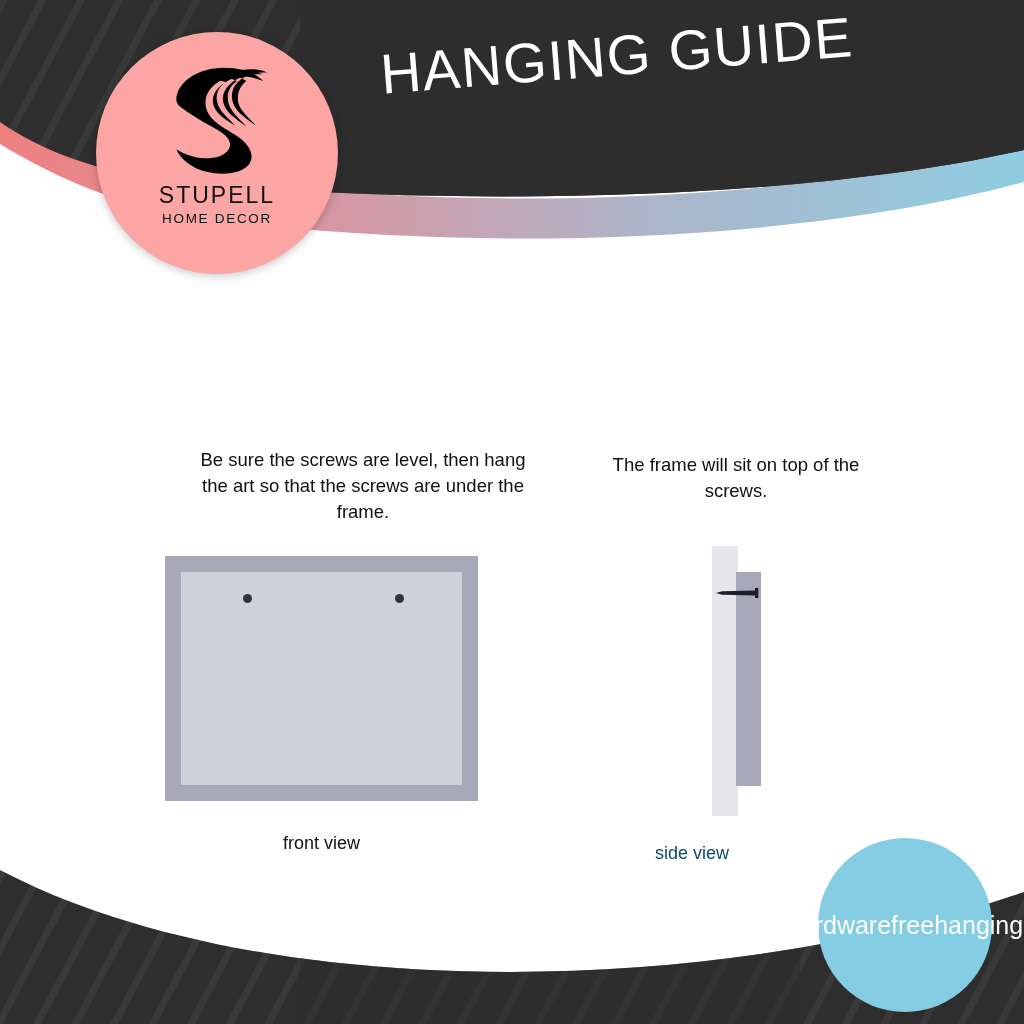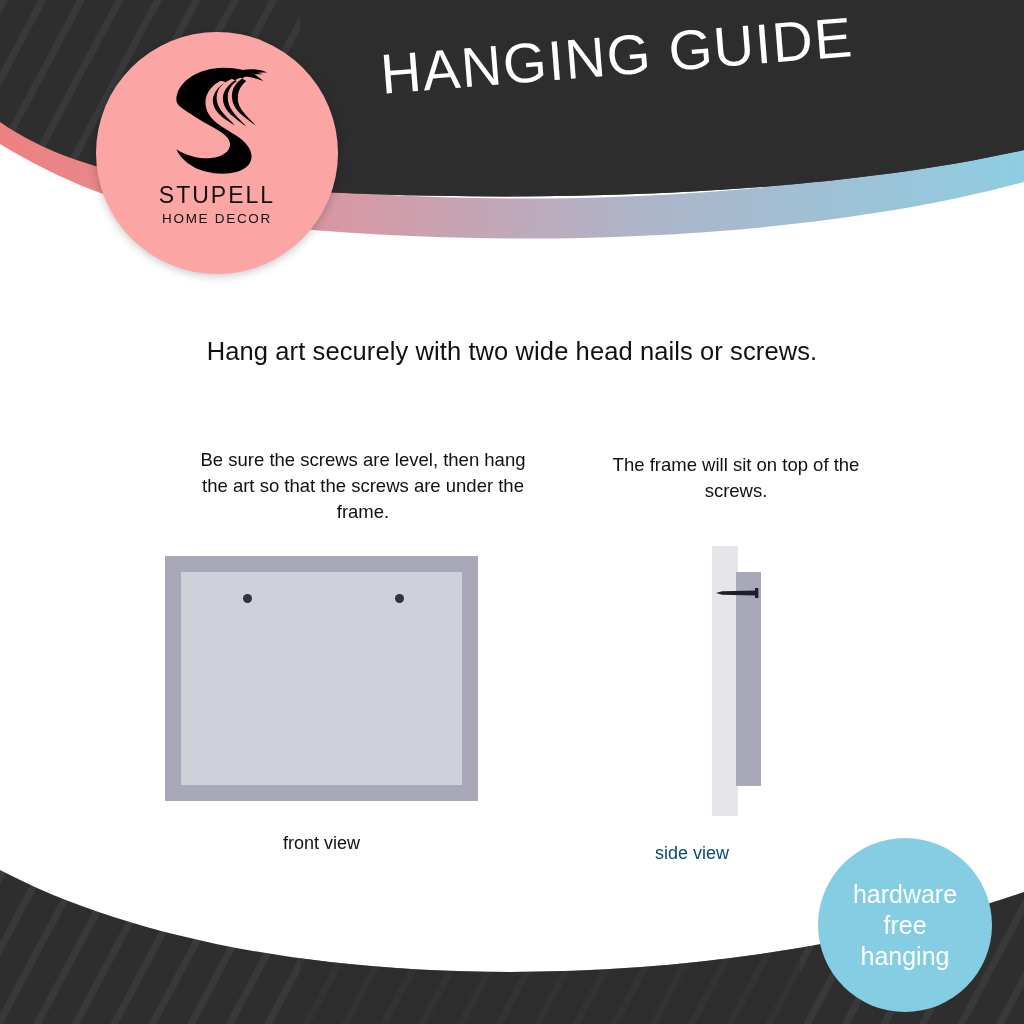--- a/index.html
+++ b/index.html
@@ -206,21 +206,21 @@
   
   #hardware-badge {
     position: absolute;
     left: 818px;
     top: 838px;
     width: 174px;
     height: 174px;
     border-radius: 50%;
     background: #84cde2;
     display: flex;
-    flex-direction: column;
+    flex-direction: row;
     align-items: center;
     justify-content: center;
     color: #ffffff;
     font-size: 25px;
     line-height: 31px;
     text-align: center;
   }
   #hardware-badge span { display: block; }
 </style>
 </head>
@@ -279,21 +279,20 @@
         C69,33 69,44 75,53 C80,60 88,65 96,71 C91,65 83,59 79,51
         C75,42 77,31 86,24 C79,19 71,17 68,17 Z"></path>
     </svg>
     <div id="logo-name">STUPELL</div>
     <div id="logo-sub">HOME DECOR</div>
   </div>
 
   <div id="header-title">HANGING GUIDE</div>
 
 
-  <div id="main-instruction">Hang art securely with two wide head nails or screws.</div>
 
   <div class="diagram-caption" id="caption-front">Be sure the screws are level, then hang the art so that the screws are under the frame.</div>
   <div class="diagram-caption" id="caption-side">The frame will sit on top of the screws.</div>
 
   <div id="front-view-frame">
     <div id="front-view-inner">
       <div class="screw-dot" id="screw-dot-left"></div>
       <div class="screw-dot" id="screw-dot-right"></div>
     </div>
   </div>

